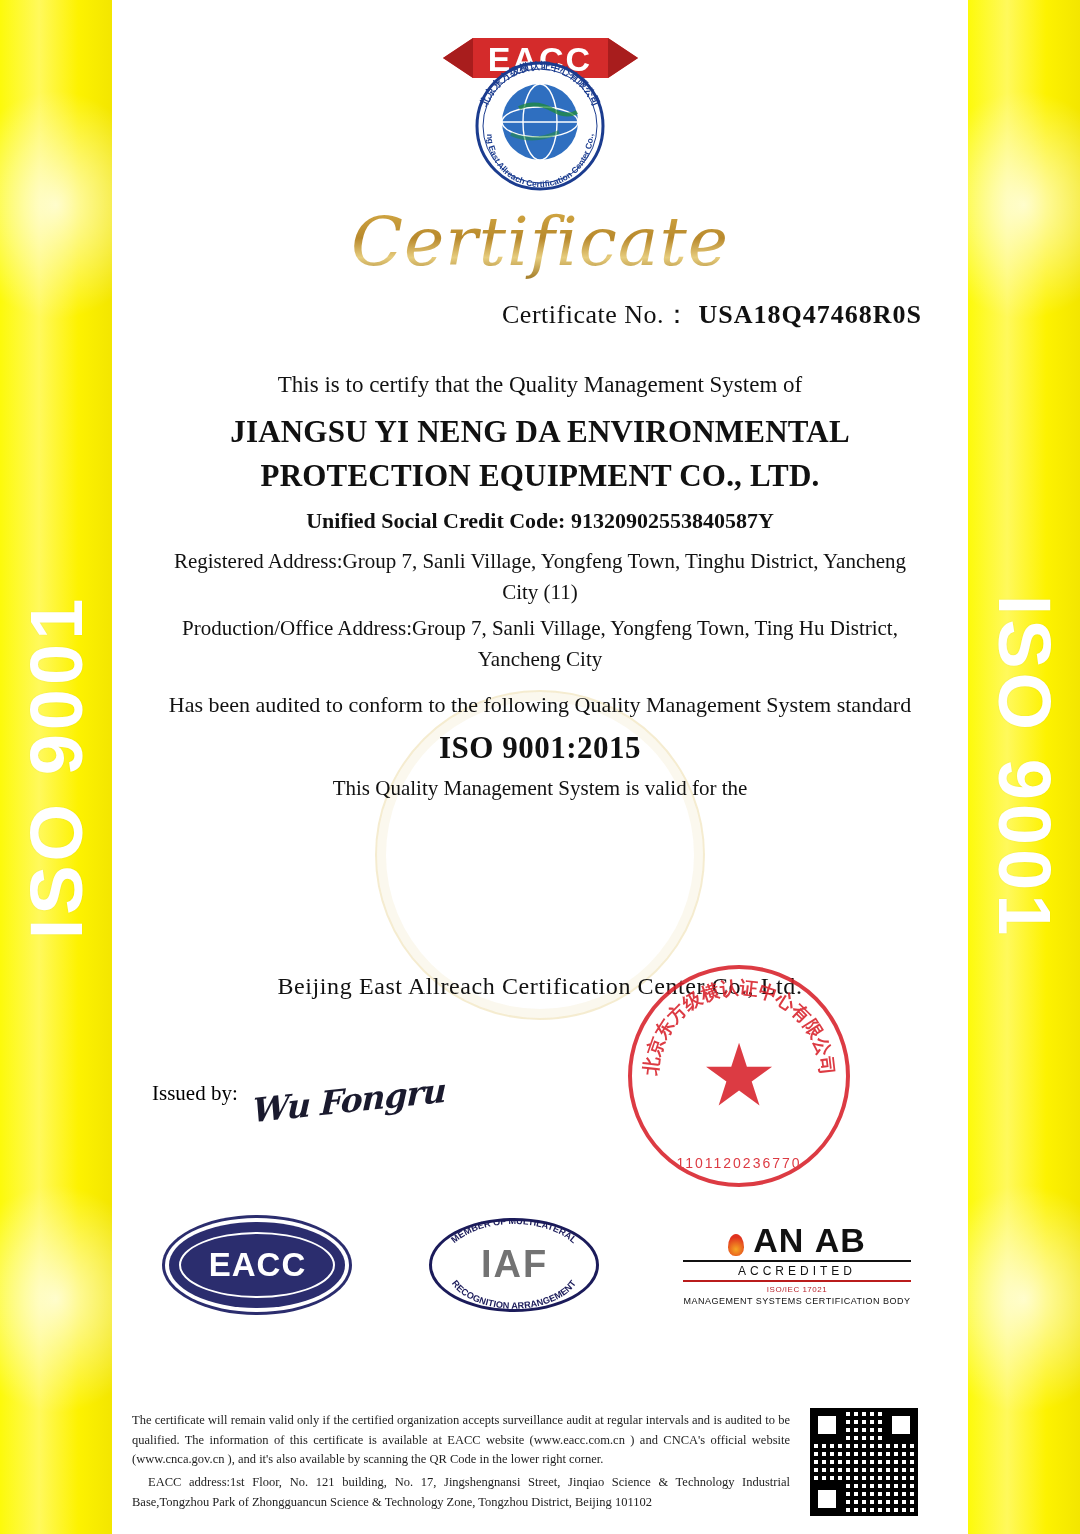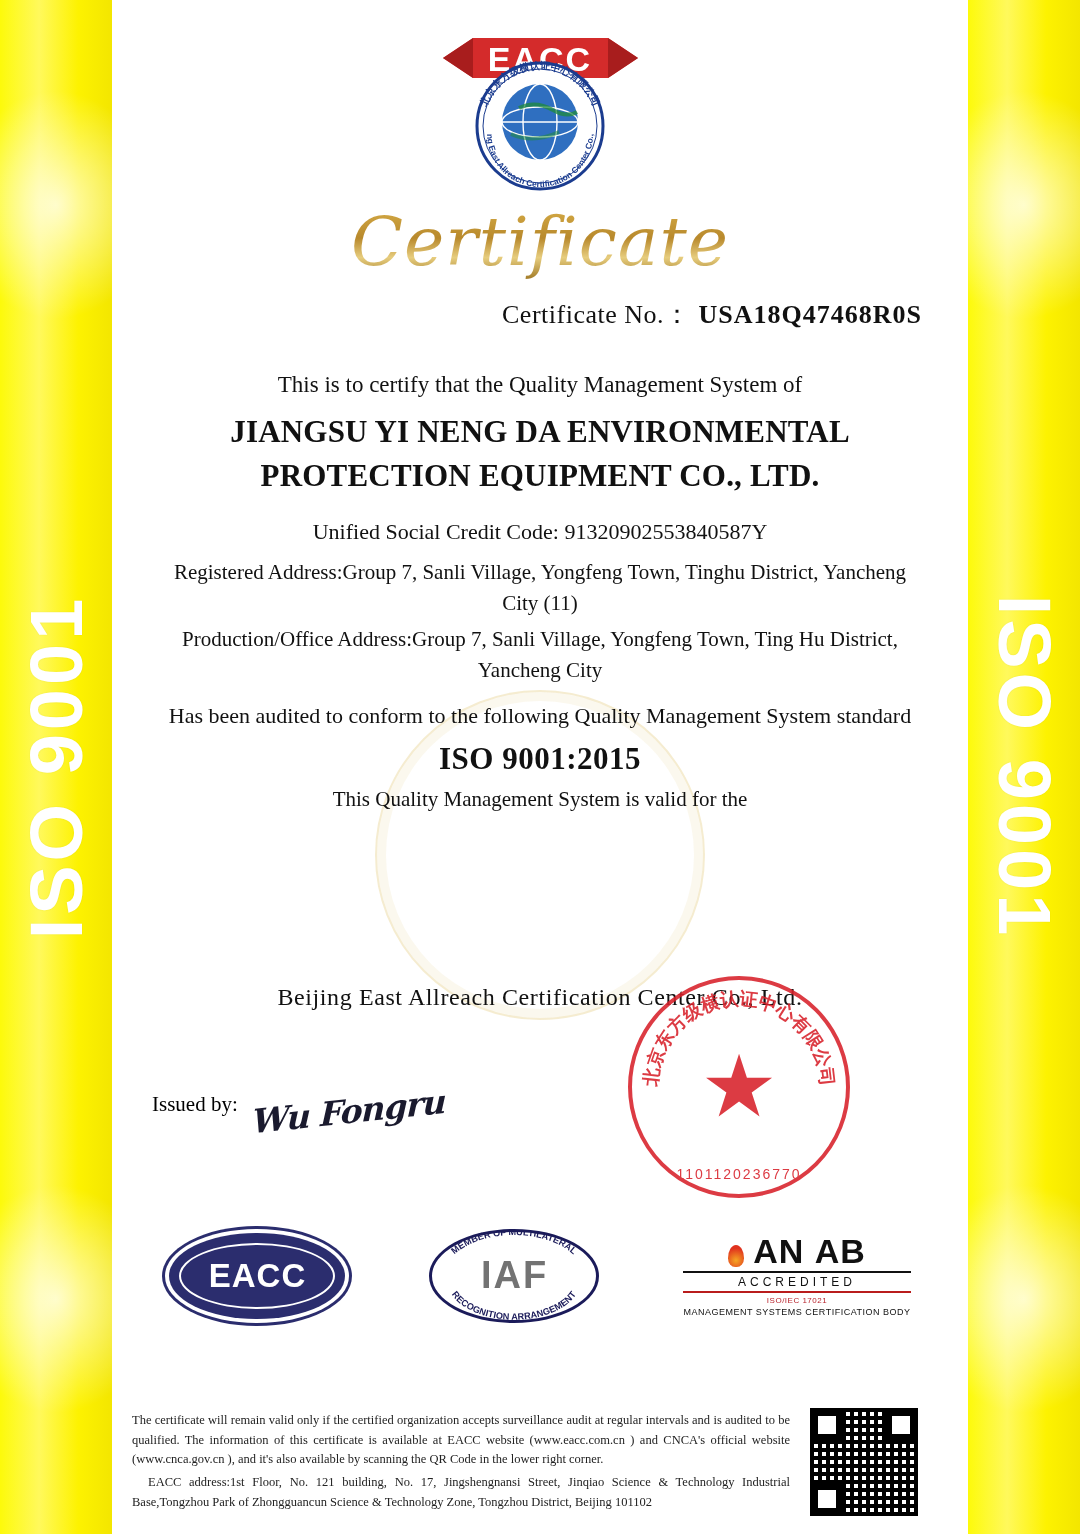--- a/index.html
+++ b/index.html
@@ -105,21 +105,21 @@
   .certify-line { font-size: 23px; margin-top: 40px; }
 
   .company {
     font-weight: 700;
     font-size: 31px;
     line-height: 1.42;
     letter-spacing: .2px;
     margin-top: 12px;
   }
 
-  .uscc { font-size: 22px; margin-top: 21px; }
+  .uscc { font-size: 22px; margin-top: 10px; font-weight: bold; }
 
   .addr {
     font-size: 21px;
     line-height: 1.45;
     margin-top: 12px;
     padding: 0 30px;
   }
   .addr.second { margin-top: 6px; }
 
   .audited { font-size: 22px; margin-top: 18px; }

